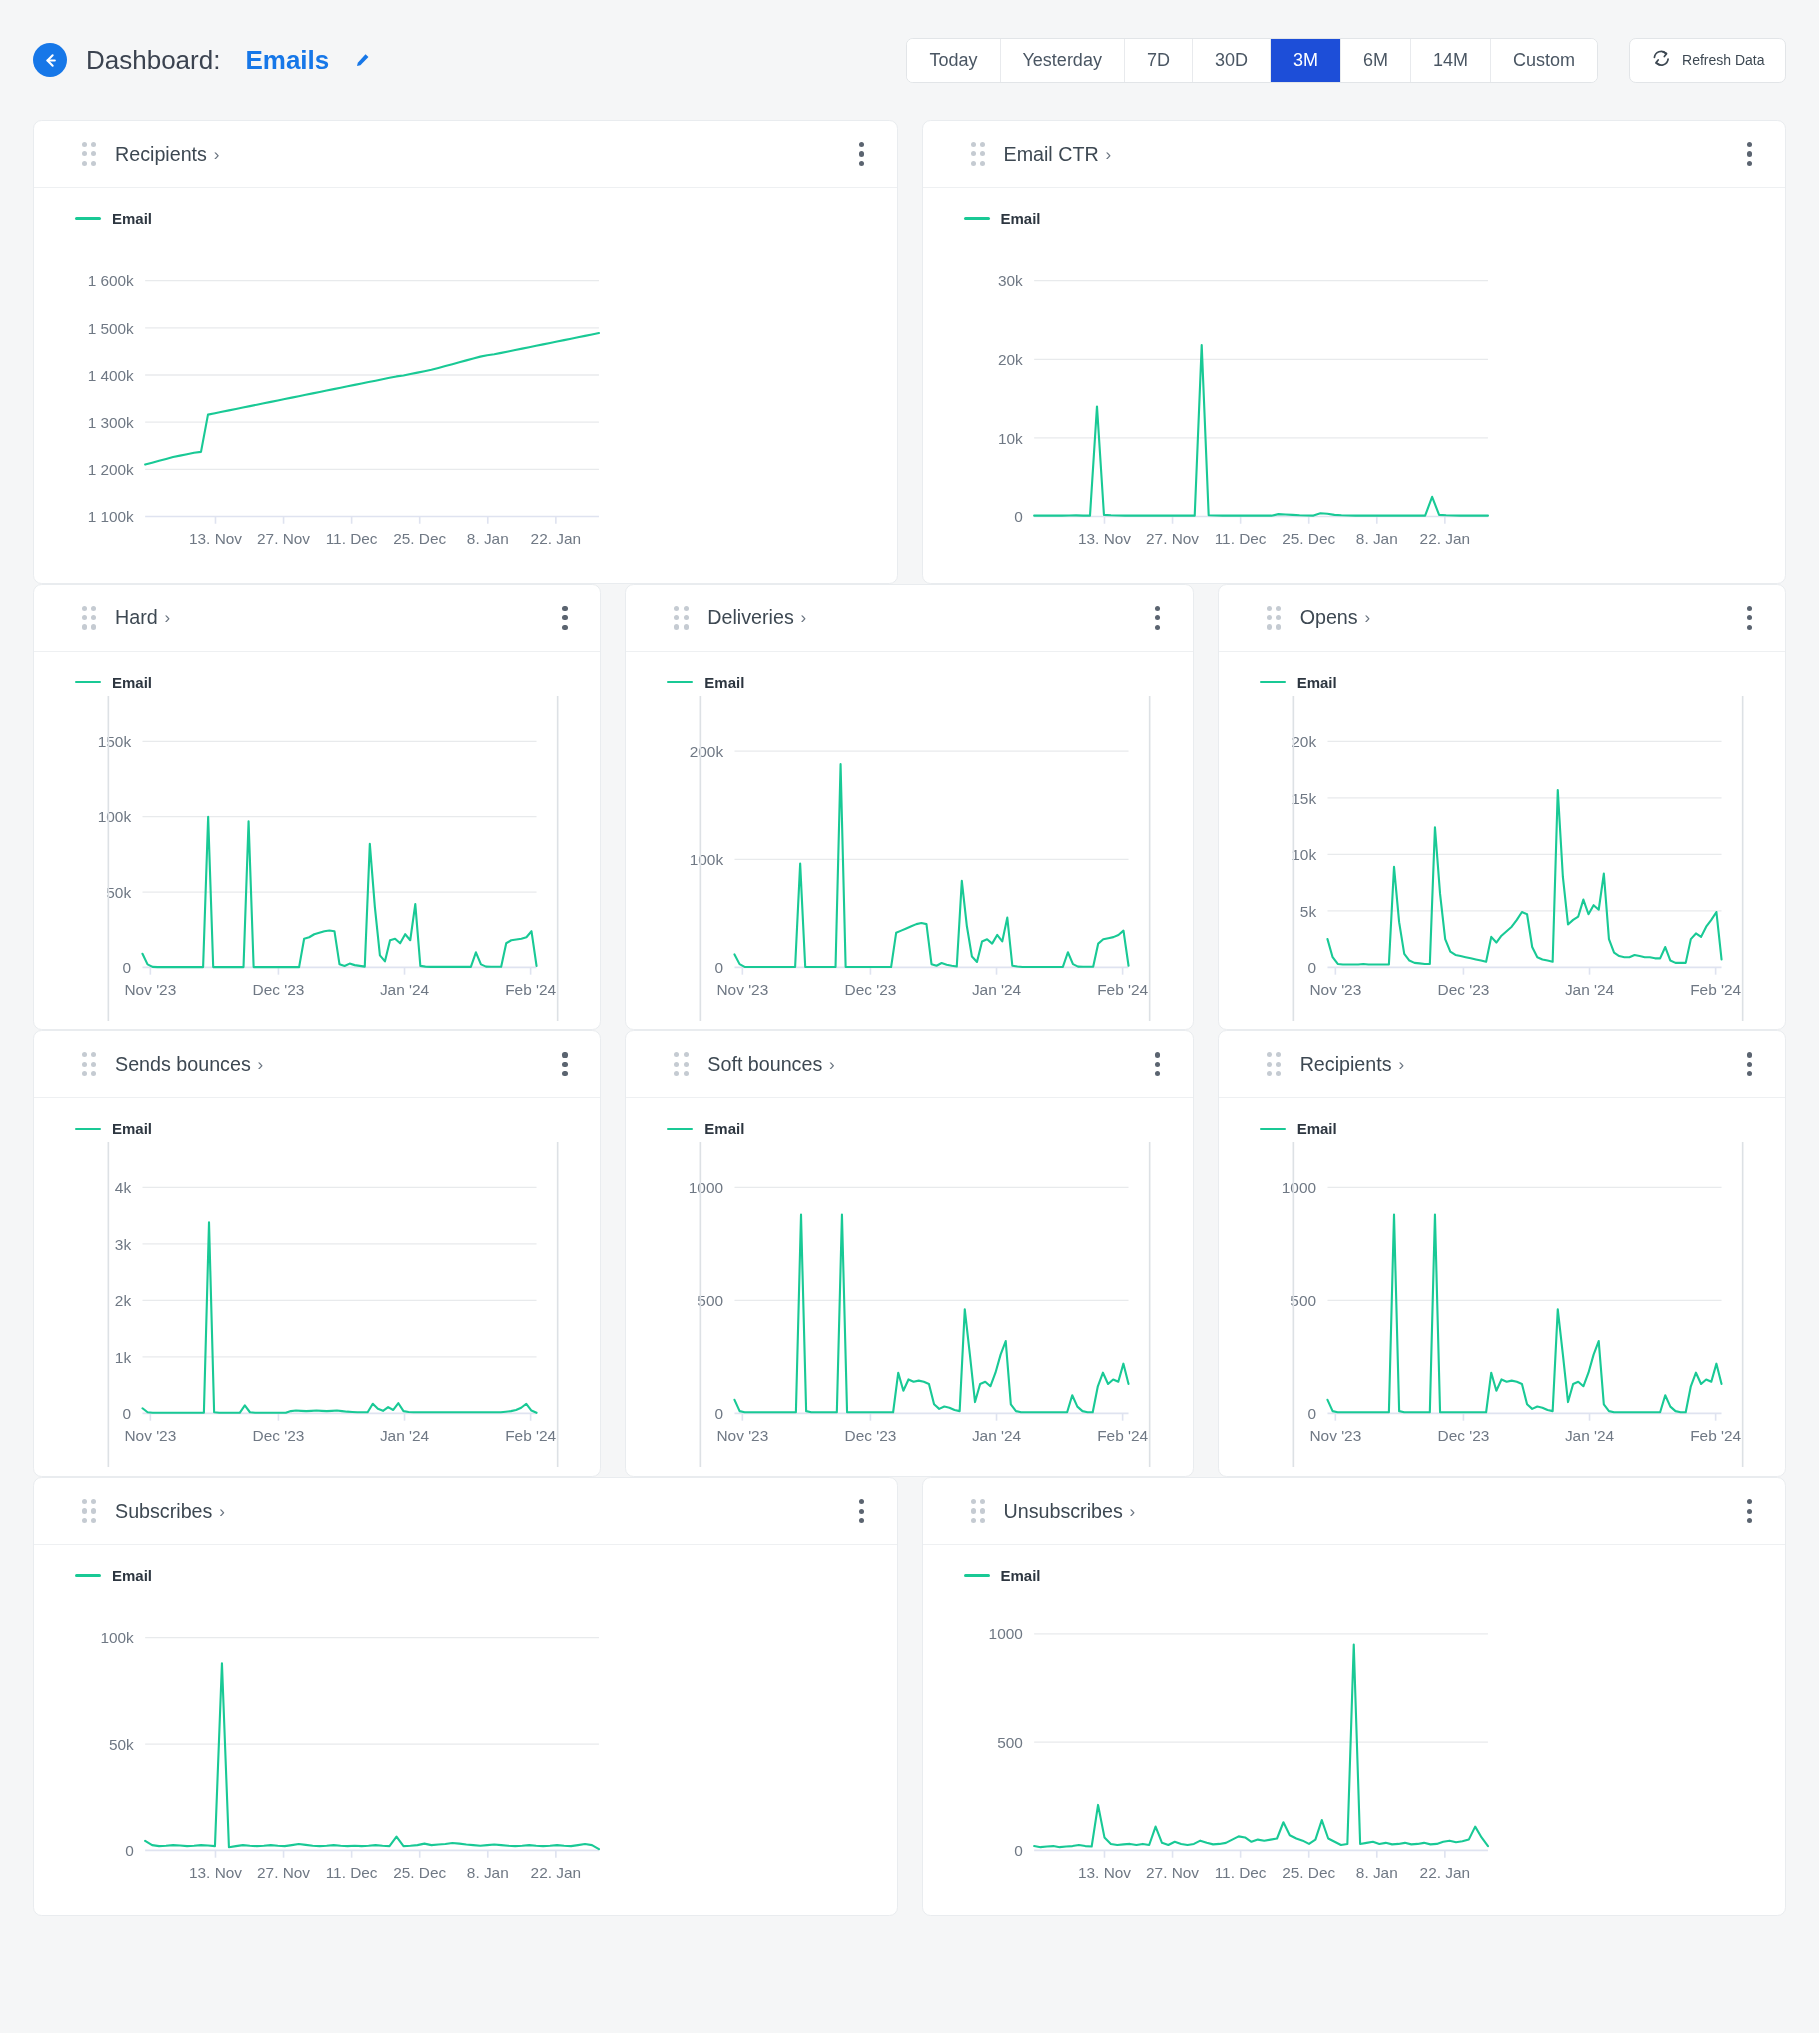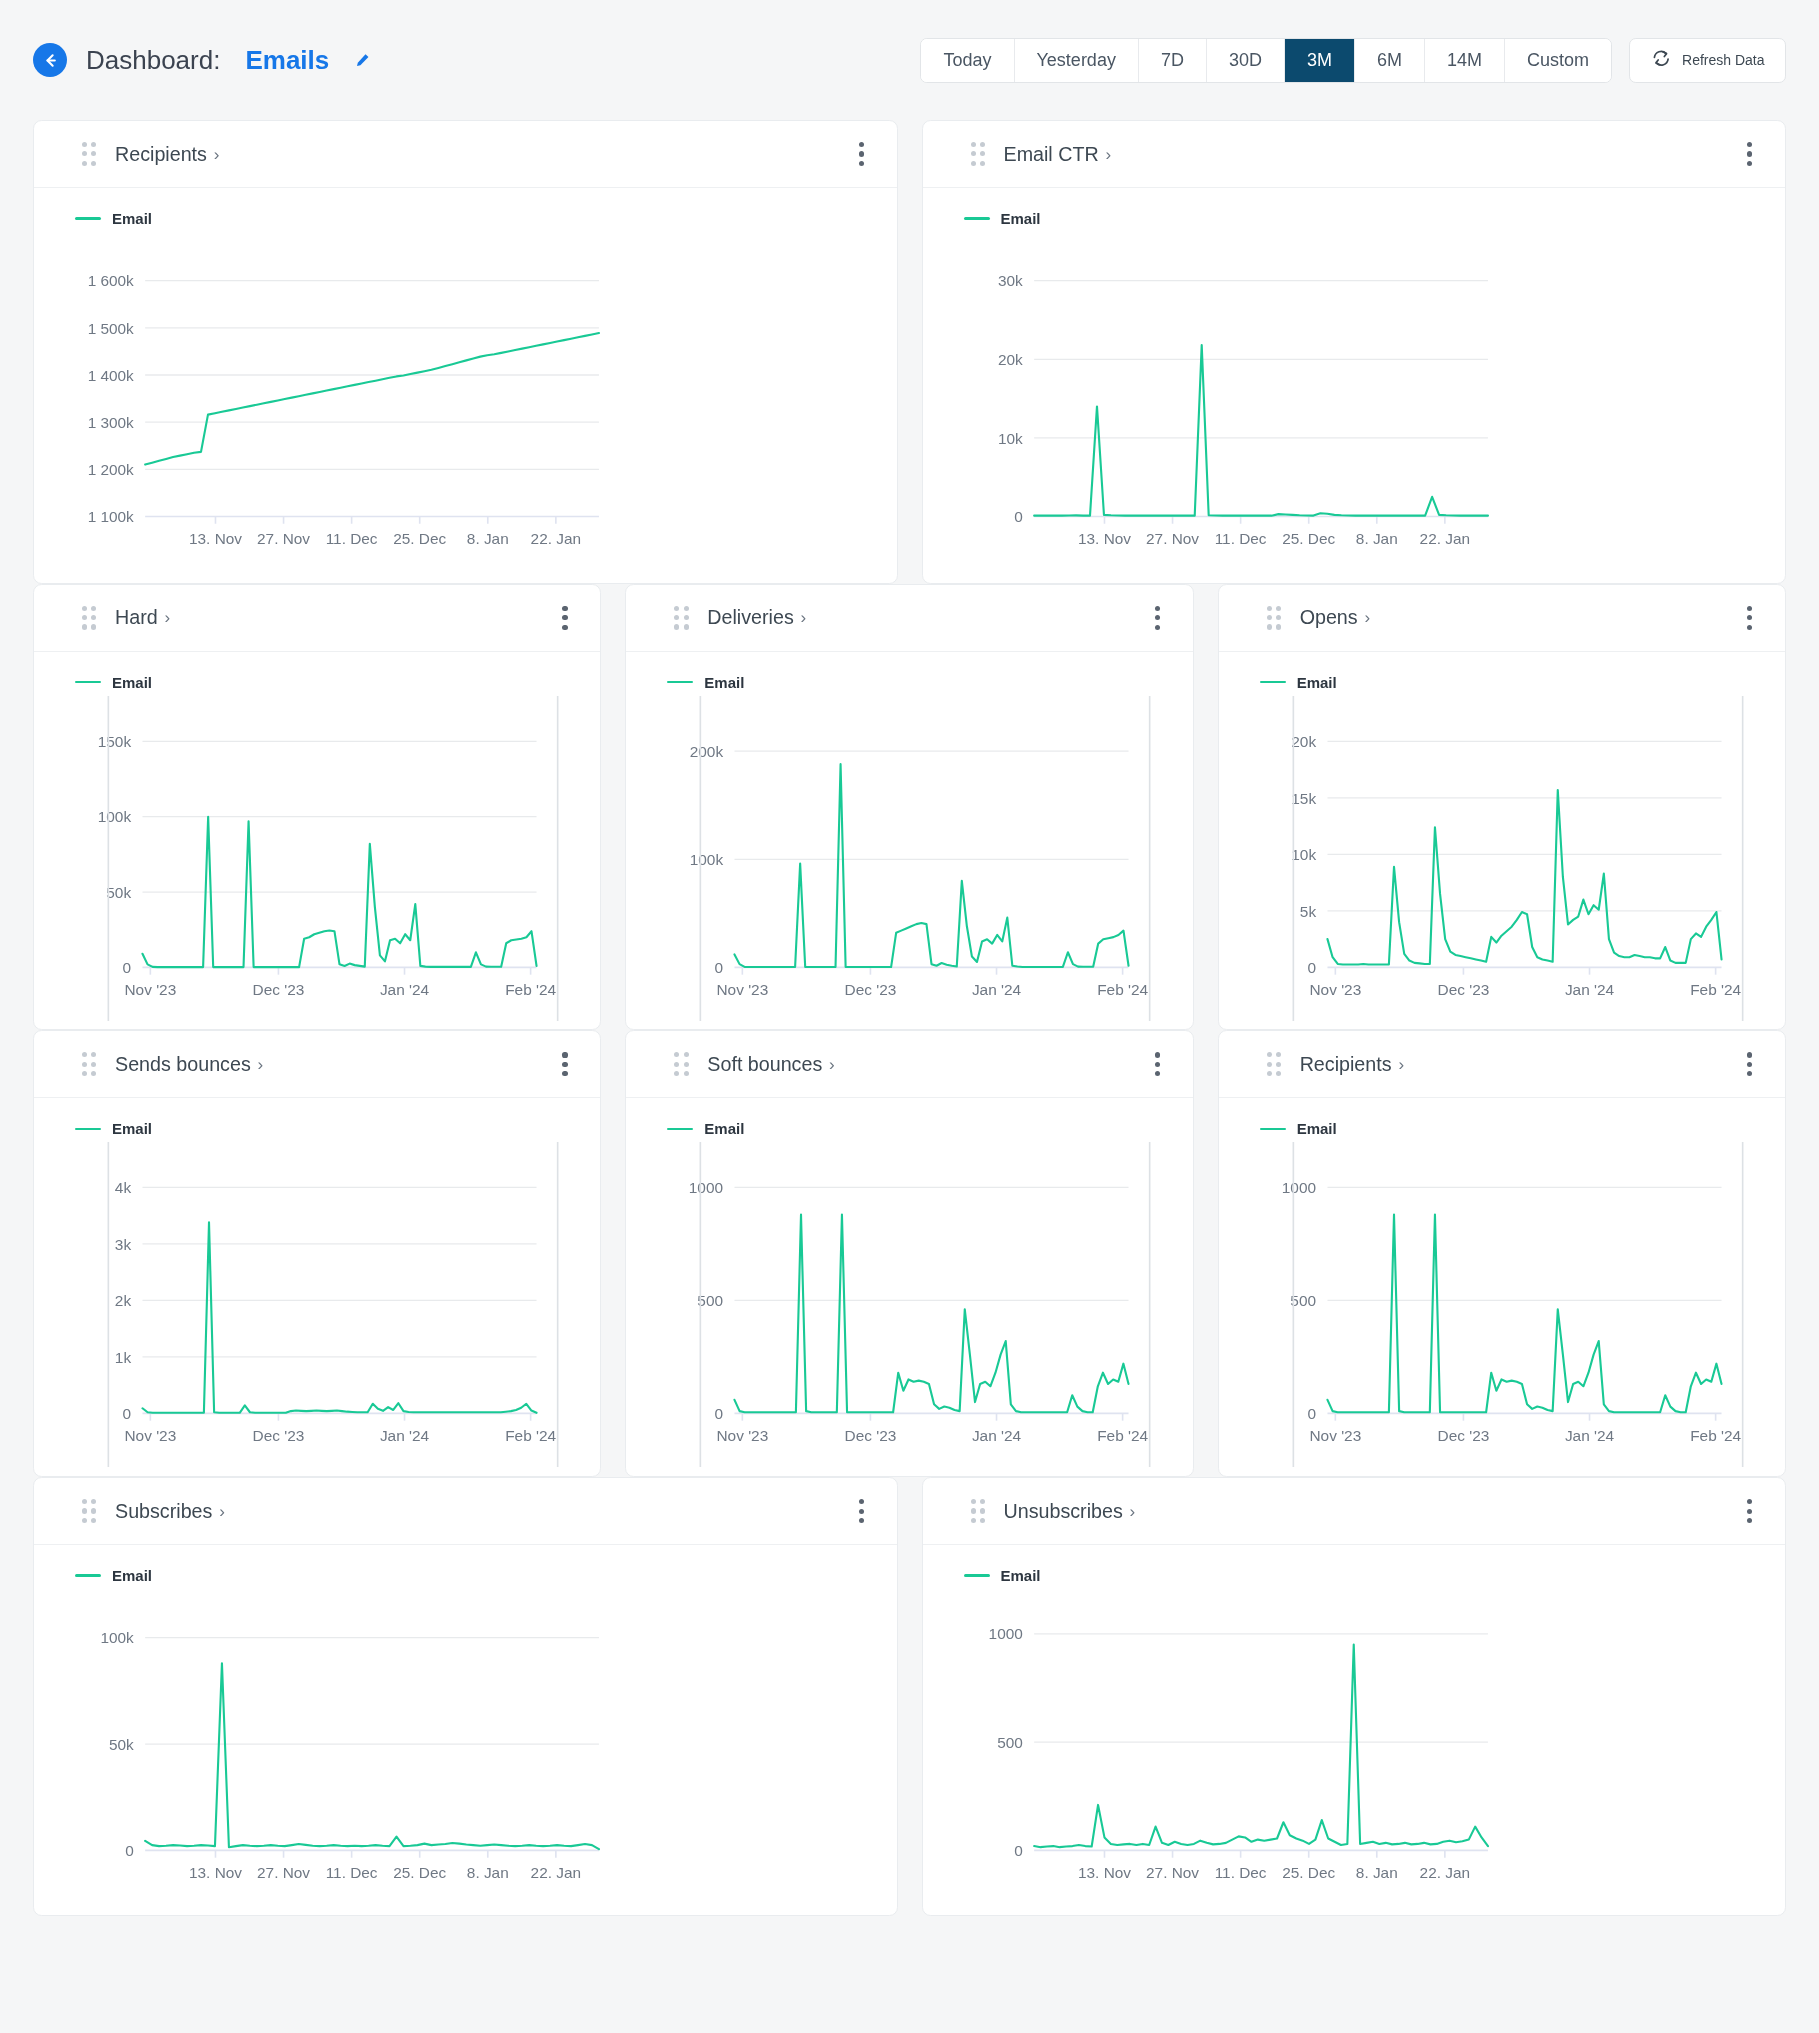--- a/index.html
+++ b/index.html
@@ -31,36 +31,36 @@
     margin-left: 19px;
     font-size: 26px;
     display:flex; align-items:center; gap:25px;
     white-space: nowrap;
   }
   .title-static { color:#3b4350; font-weight:400; }
   .title-name { color:#1677e8; font-weight:700; }
   .edit-icon { color:#1677e8; display:flex; align-items:center; }
 
   .topbar-right {
-    margin-left:auto; display:flex; align-items:center; gap:17px;
+    margin-left:auto; display:flex; align-items:center; gap:31px;
   }
   .seg {
     display:flex; background:#fff;
     border:0.9px solid #e2e5e8; border-radius:6.8px; overflow:hidden;
     height: 45px;
   }
   .seg button {
     border:none; background:#fff; cursor:pointer;
     font-family:inherit; font-size:18px; color:#4a5663;
     padding: 0 22px; height:100%;
     border-right: 0.9px solid #e8eaed;
     white-space:nowrap;
   }
   .seg button:last-child { border-right:none; }
-  .seg button.active { background:#0c4a6e; color:#fff; }
+  .seg button.active { background:#1d4ed8; color:#fff; }
   .refresh {
     display:flex; align-items:center; gap:11px;
     background:#fff; border:0.9px solid #e2e5e8; border-radius:6.8px;
     height:45px; padding: 0 20.5px; cursor:pointer;
     font-size:14px; color:#3d4852;
     white-space:nowrap;
   }
   .refresh svg { flex:0 0 auto; }
 
   

